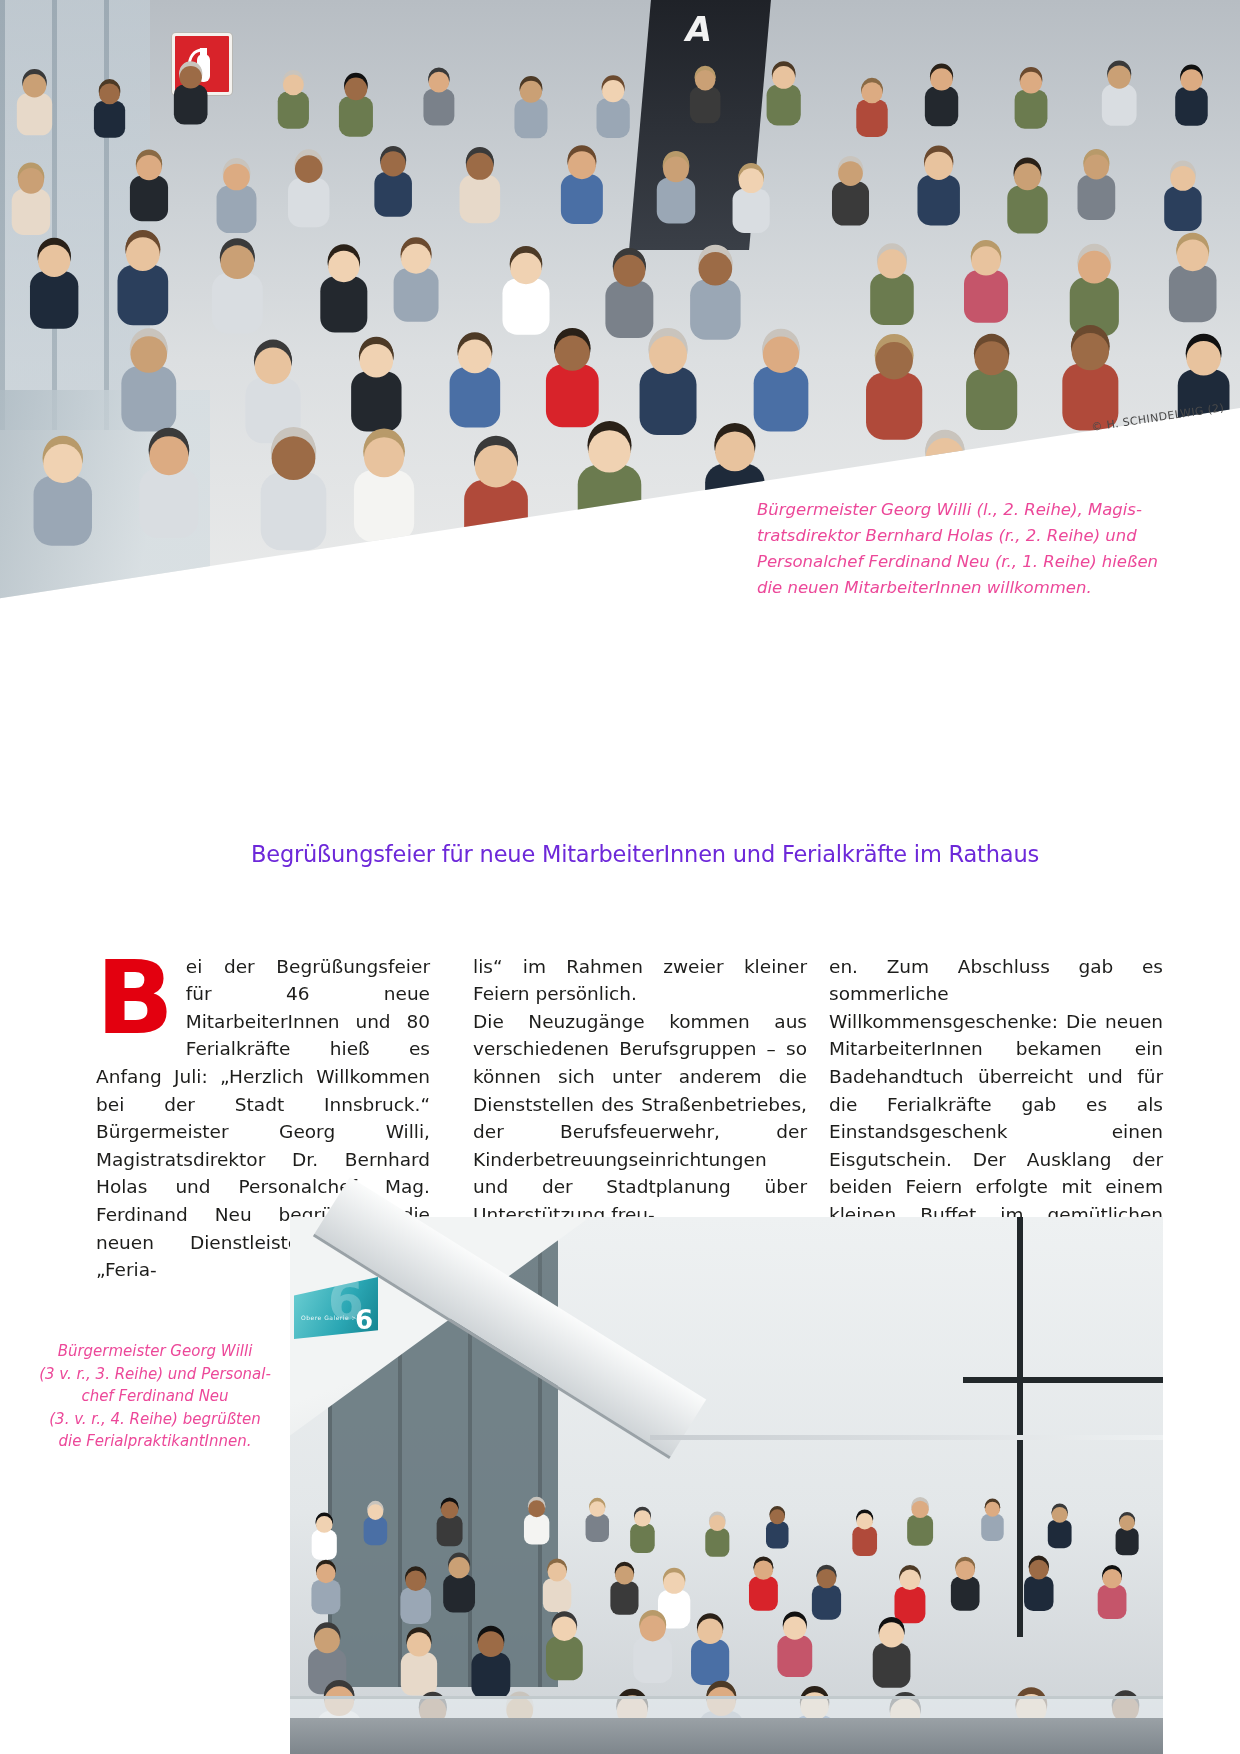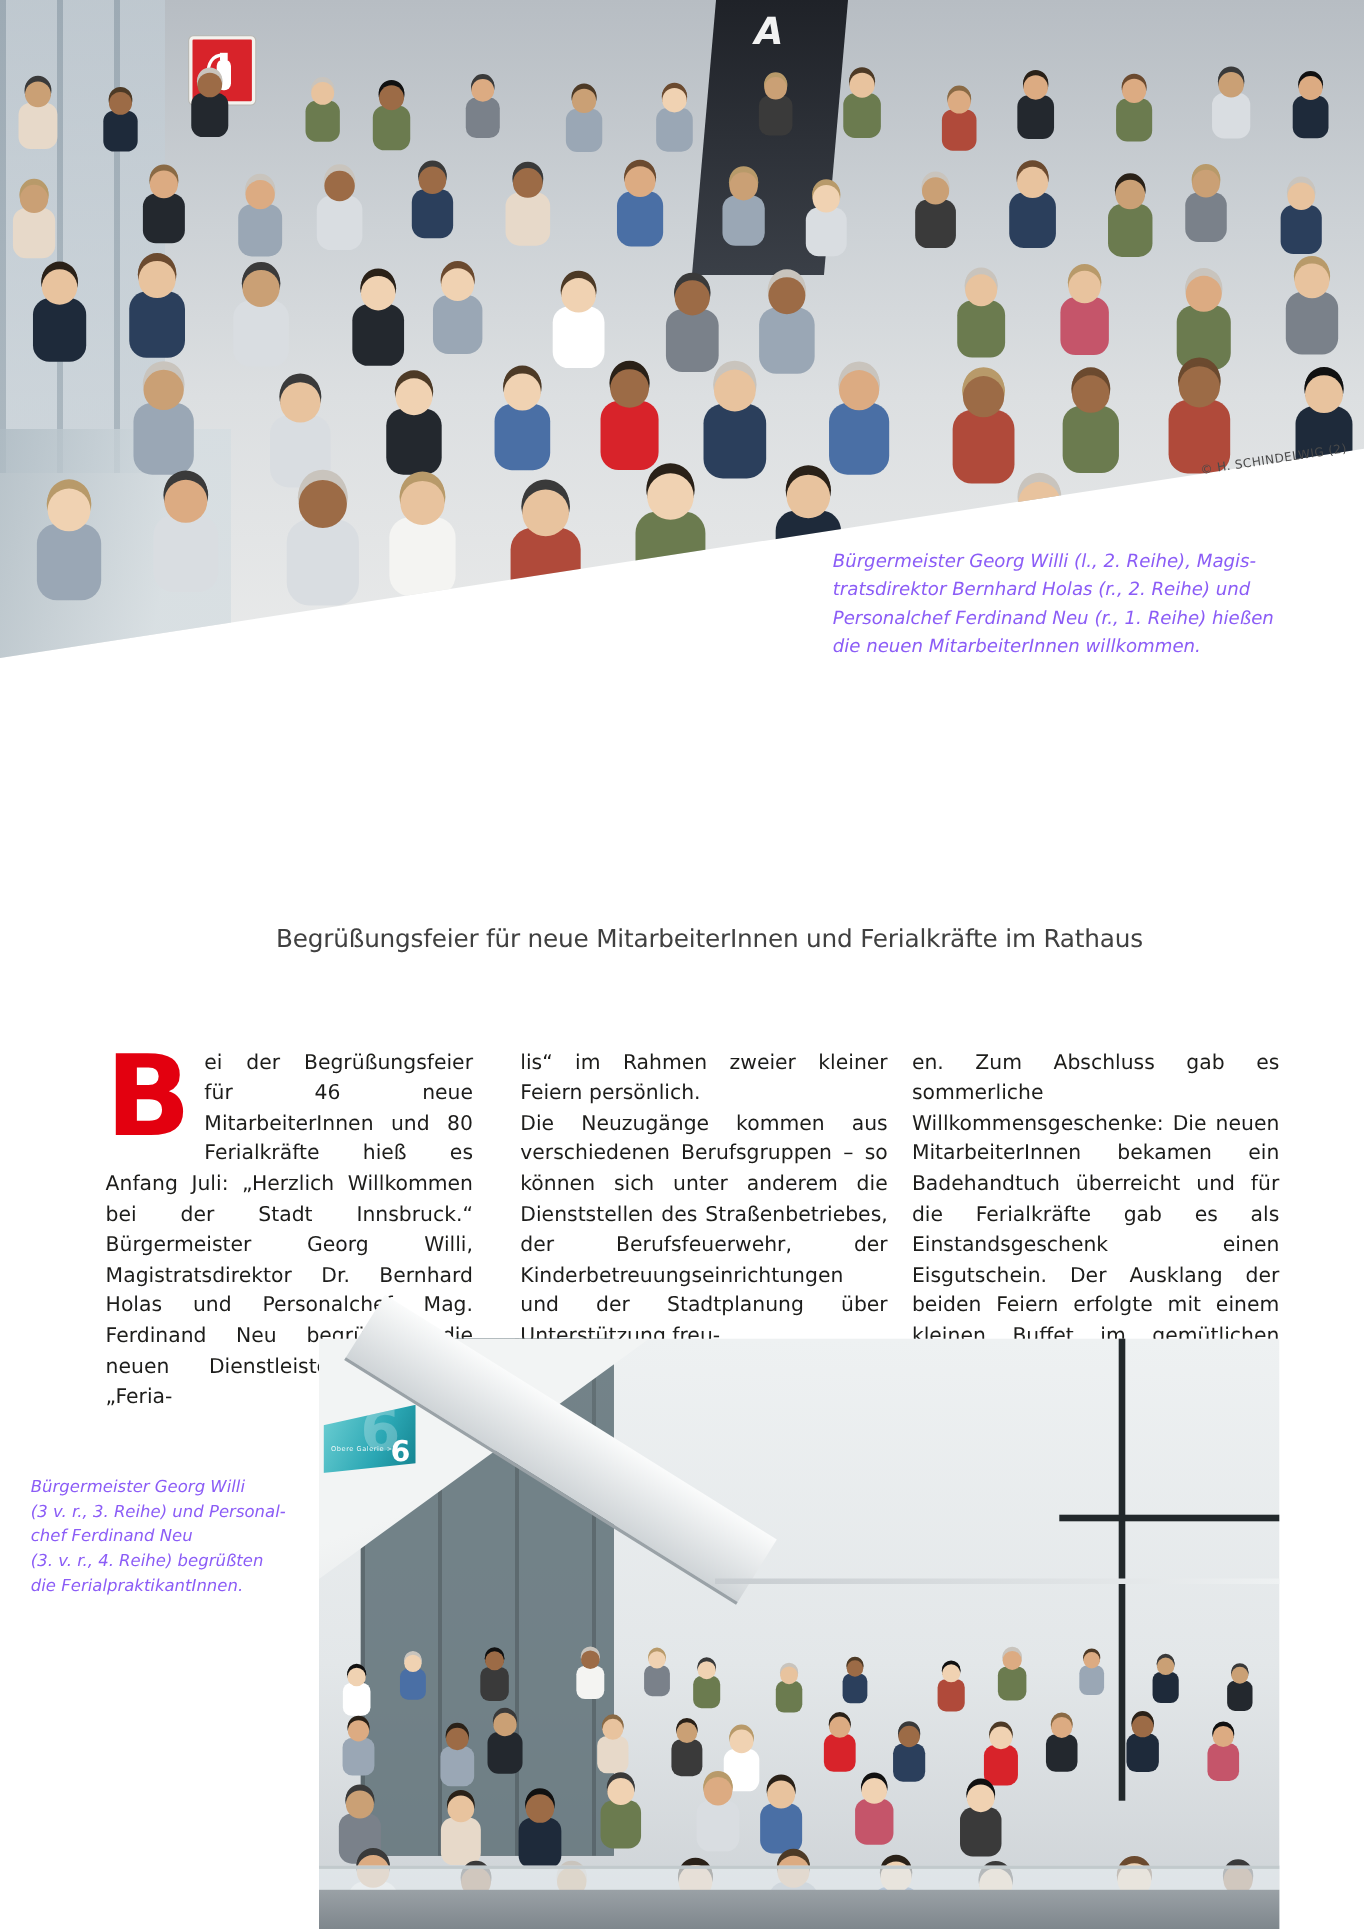--- a/index.html
+++ b/index.html
@@ -19,30 +19,30 @@
     background:linear-gradient(100deg,#aebbc3,#d5dde1 70%); opacity:.8; }
   .exit-sign { position:absolute; left:676px; top:6px; width:46px; height:46px;
     color:#f2f2f2; font-size:34px; font-weight:bold; font-style:italic; text-align:center; line-height:46px; }
   .ext-sign { position:absolute; left:172px; top:33px; width:60px; height:62px;
     background:#d8232a; border:3px solid #f4f2ee; border-radius:4px; box-shadow:0 0 0 1px #b8b8b4; }
   .ext-sign svg { position:absolute; left:8px; top:6px; }
   .photo-credit { position:absolute; right:16px; top:401px; font-size:11px; letter-spacing:.4px;
     color:#4a4a4a; transform:rotate(-8.6deg); transform-origin:100% 50%; }
 
   
-  .caption { font-style:italic; color:#8b5cf6; white-space:pre-line; }
+  .caption { font-style:italic; color:#ec4899; white-space:pre-line; }
   .caption-top { position:absolute; left:757px; top:497px; width:430px; font-size:16.5px; line-height:26px; }
-  .caption-bottom { position:absolute; left:28px; top:1340px; width:254px; text-align:left;
+  .caption-bottom { position:absolute; left:28px; top:1340px; width:254px; text-align:center;
     font-size:15px; line-height:22.5px; }
 
   
   .headline { position:absolute; left:142px; top:700px; color:var(--red);
     font-size:47px; line-height:61px; font-weight:bold; font-style:italic;
     letter-spacing:-1.5px; white-space:pre-line; }
-  .subheadline { position:absolute; left:251px; top:841px; color:#404040; font-size:22.5px; letter-spacing:-.2px; }
+  .subheadline { position:absolute; left:251px; top:841px; color:#6d28d9; font-size:22.5px; letter-spacing:-.2px; }
 
   
   .col { position:absolute; top:925px; width:334px; font-size:18.5px; line-height:27.6px;
     color:var(--ink); text-align:justify; white-space:pre-line; hyphens:auto; }
   .col-1 { left:96px; } .col-2 { left:473px; } .col-3 { left:829px; }
   .dropcap { float:left; color:var(--red); font-weight:bold; font-size:102px; line-height:79px;
     margin:5px 12px 0 0; }
   .endmark { display:inline-block; width:9px; height:26px; background:var(--red);
     transform:skewX(-16deg); margin:0 5px -5px 9px; }
   .initials { font-size:12.5px; color:#3a3a3a; vertical-align:7px; letter-spacing:.5px; }

